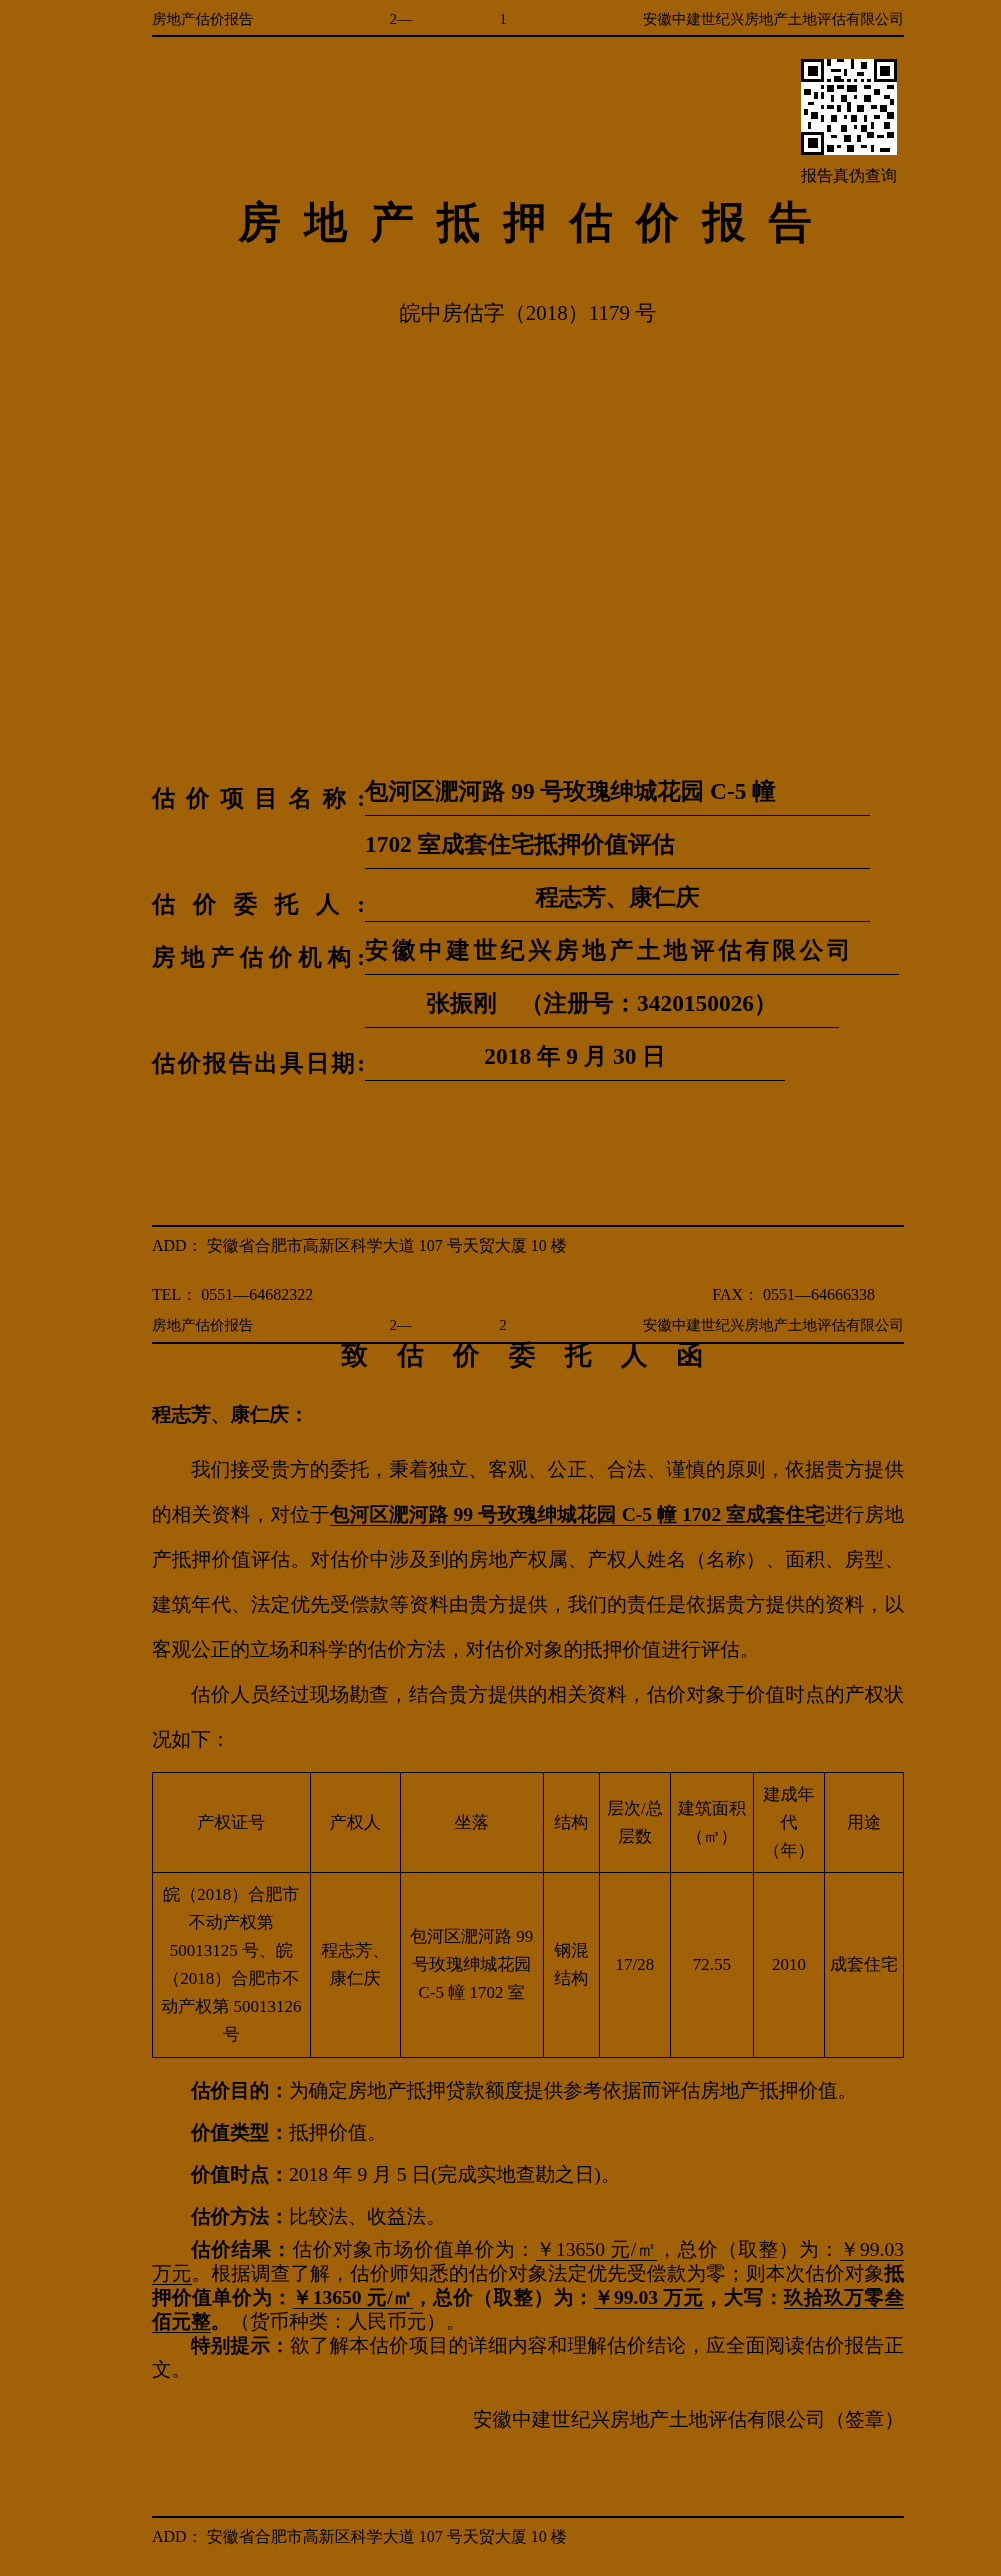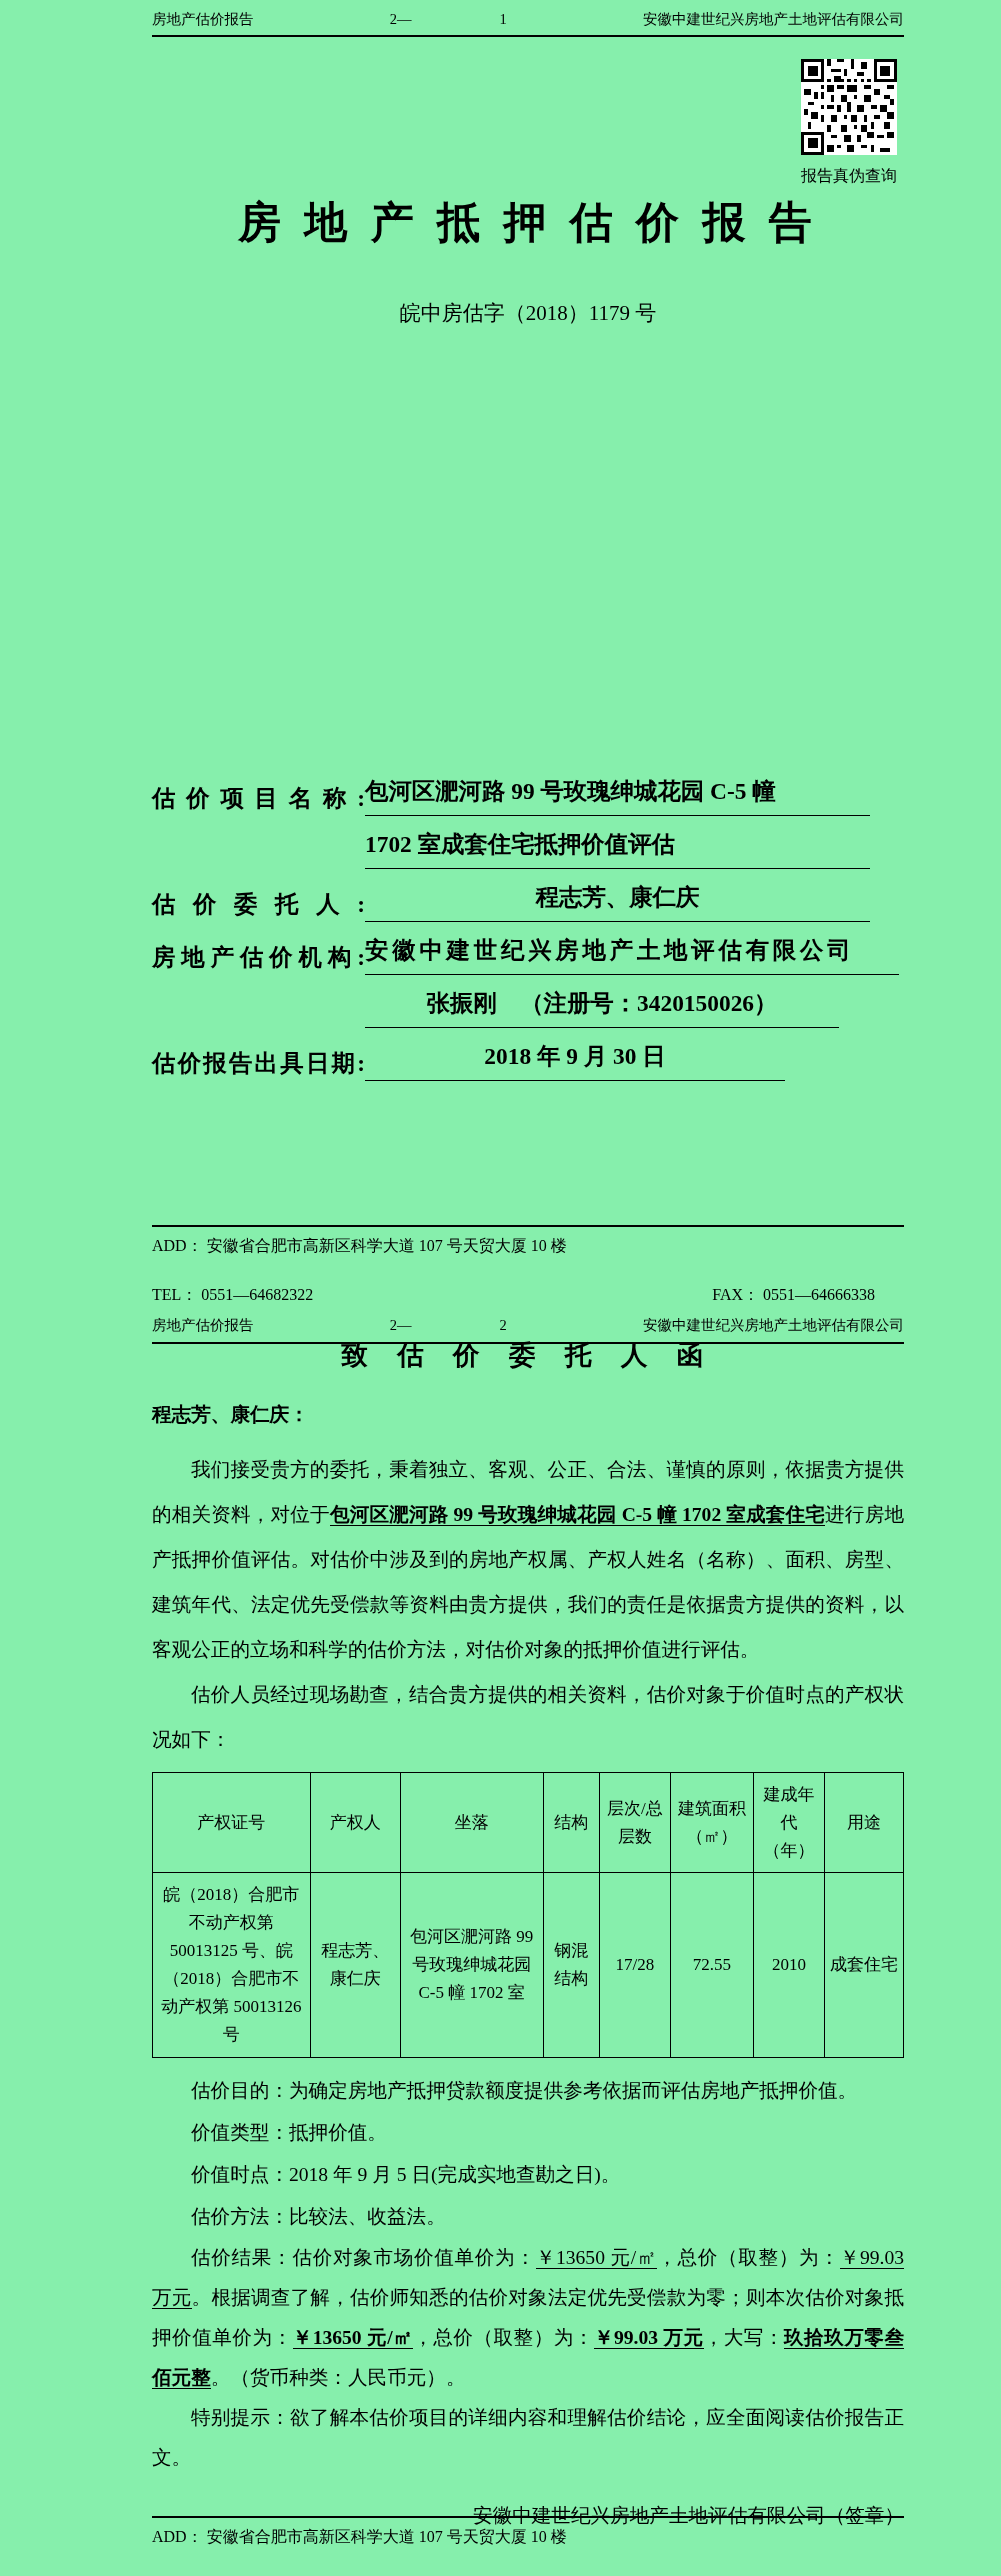--- a/index.html
+++ b/index.html
@@ -1,18 +1,18 @@
 <!DOCTYPE html>
 <html lang="zh" style="font-size:10px"><head>
 <meta charset="utf-8">
 <style>
   html,body{margin:0;padding:0;background:#ffffff;}
   .sheet{
     position:relative;width:1002px;height:2576px;margin:0 auto;
-    background:#86efac;color:#000;
+    background:#a16207;color:#000;
     font-family:"Liberation Serif","DejaVu Serif",serif;
     overflow:hidden;
   }
   .page{position:absolute;left:0;width:1002px;}
   .page1{top:0;height:1310px;}
   .page2{top:1310px;height:1266px;}
 
   
   .pg-header{
     position:absolute;left:152px;right:98px;top:10px;
@@ -74,24 +74,24 @@
     width:100%;border-collapse:collapse;margin-top:10px;
     font-size:17px;table-layout:fixed;
   }
   .rights-table th,.rights-table td{
     border:1.3px solid #000;text-align:center;vertical-align:middle;
     font-weight:normal;padding:7.6px 3.8px;line-height:1.65;
   }
   .rights-table{border:1.9px solid #000;}
   .label-line{margin:0;text-indent:39px;line-height:42px;text-align:justify;}
   .label-line.gap-top{margin-top:12.6px;}
-  .b{font-weight:normal;}
+  .b{font-weight:bold;}
   .u{border-bottom:1.3px solid #000;}
   .bu{font-weight:bold;border-bottom:1.3px solid #000;}
-  .result-para,.notice-para{margin:0;text-indent:39px;line-height:40px;text-align:justify;}
+  .result-para,.notice-para{margin:0;text-indent:39px;line-height:24px;text-align:justify;}
   .signature{width:505px;margin-left:auto;margin-top:17.7px;line-height:39px;}
   .sig-company{text-align:right;white-space:nowrap;}
   .sig-rep,.sig-date{text-align:center;}
 </style>
 </head>
 <body>
 
 <div class="sheet">
 
   <div class="page page1">

